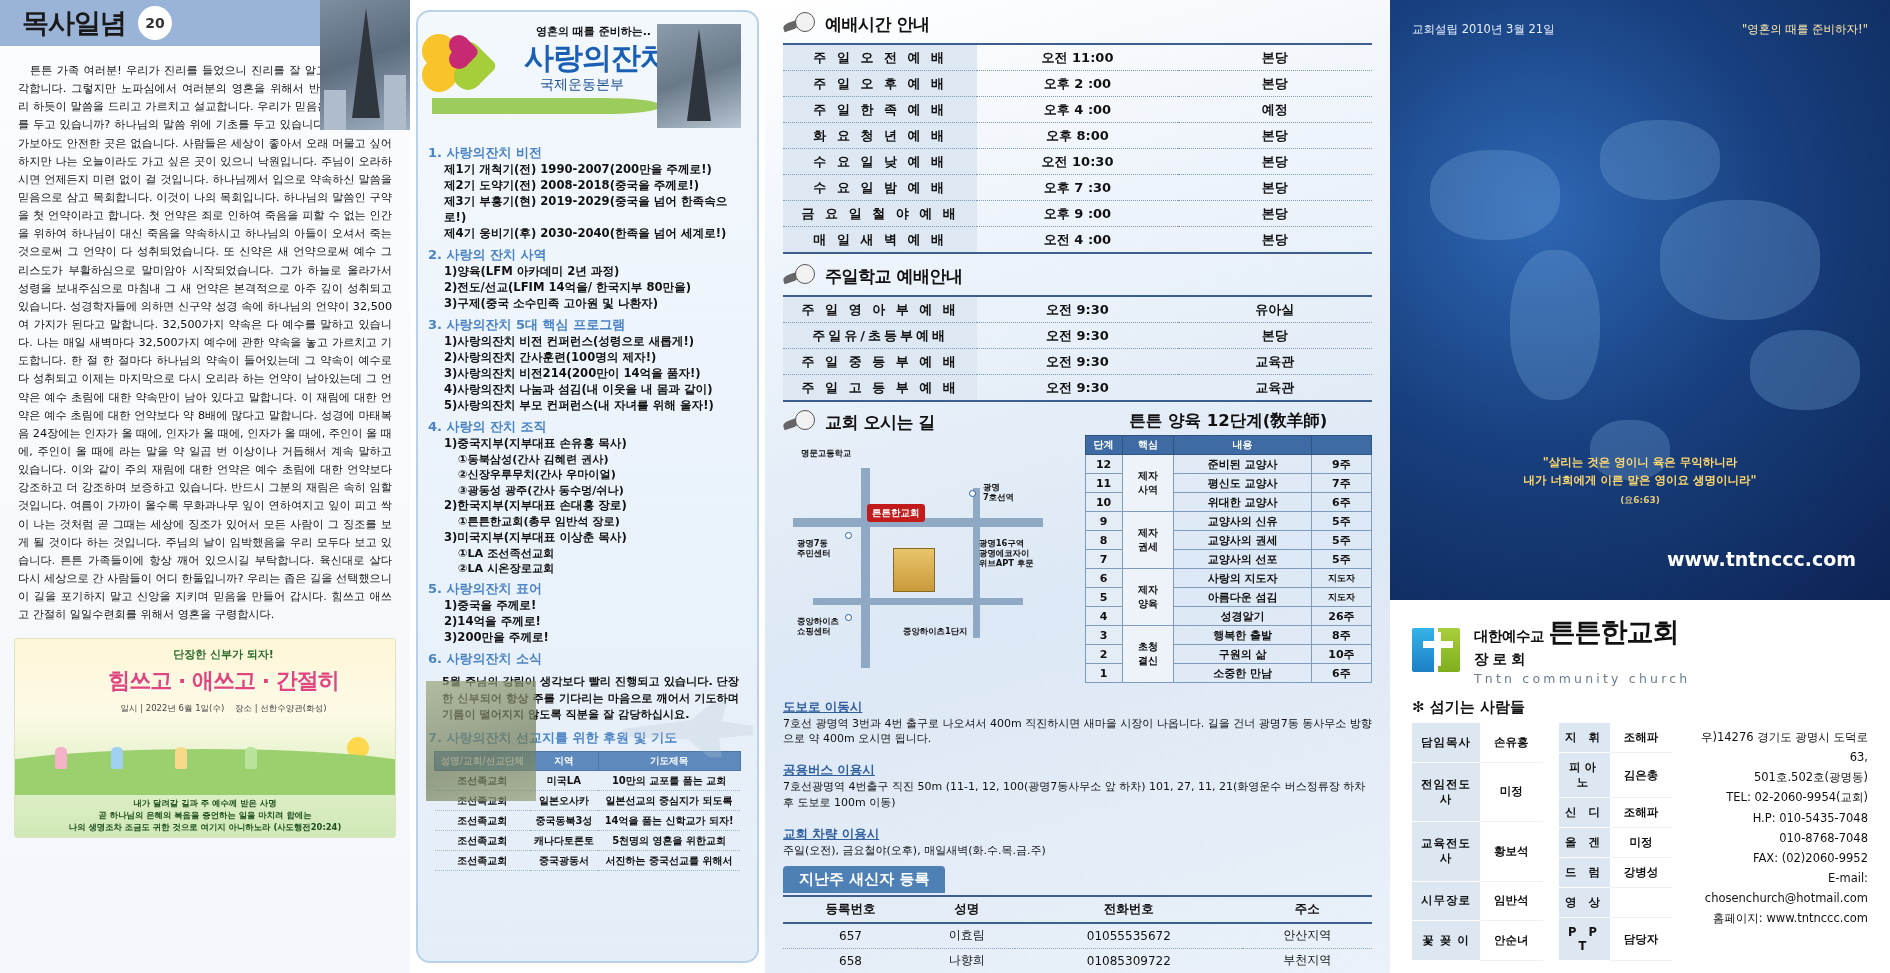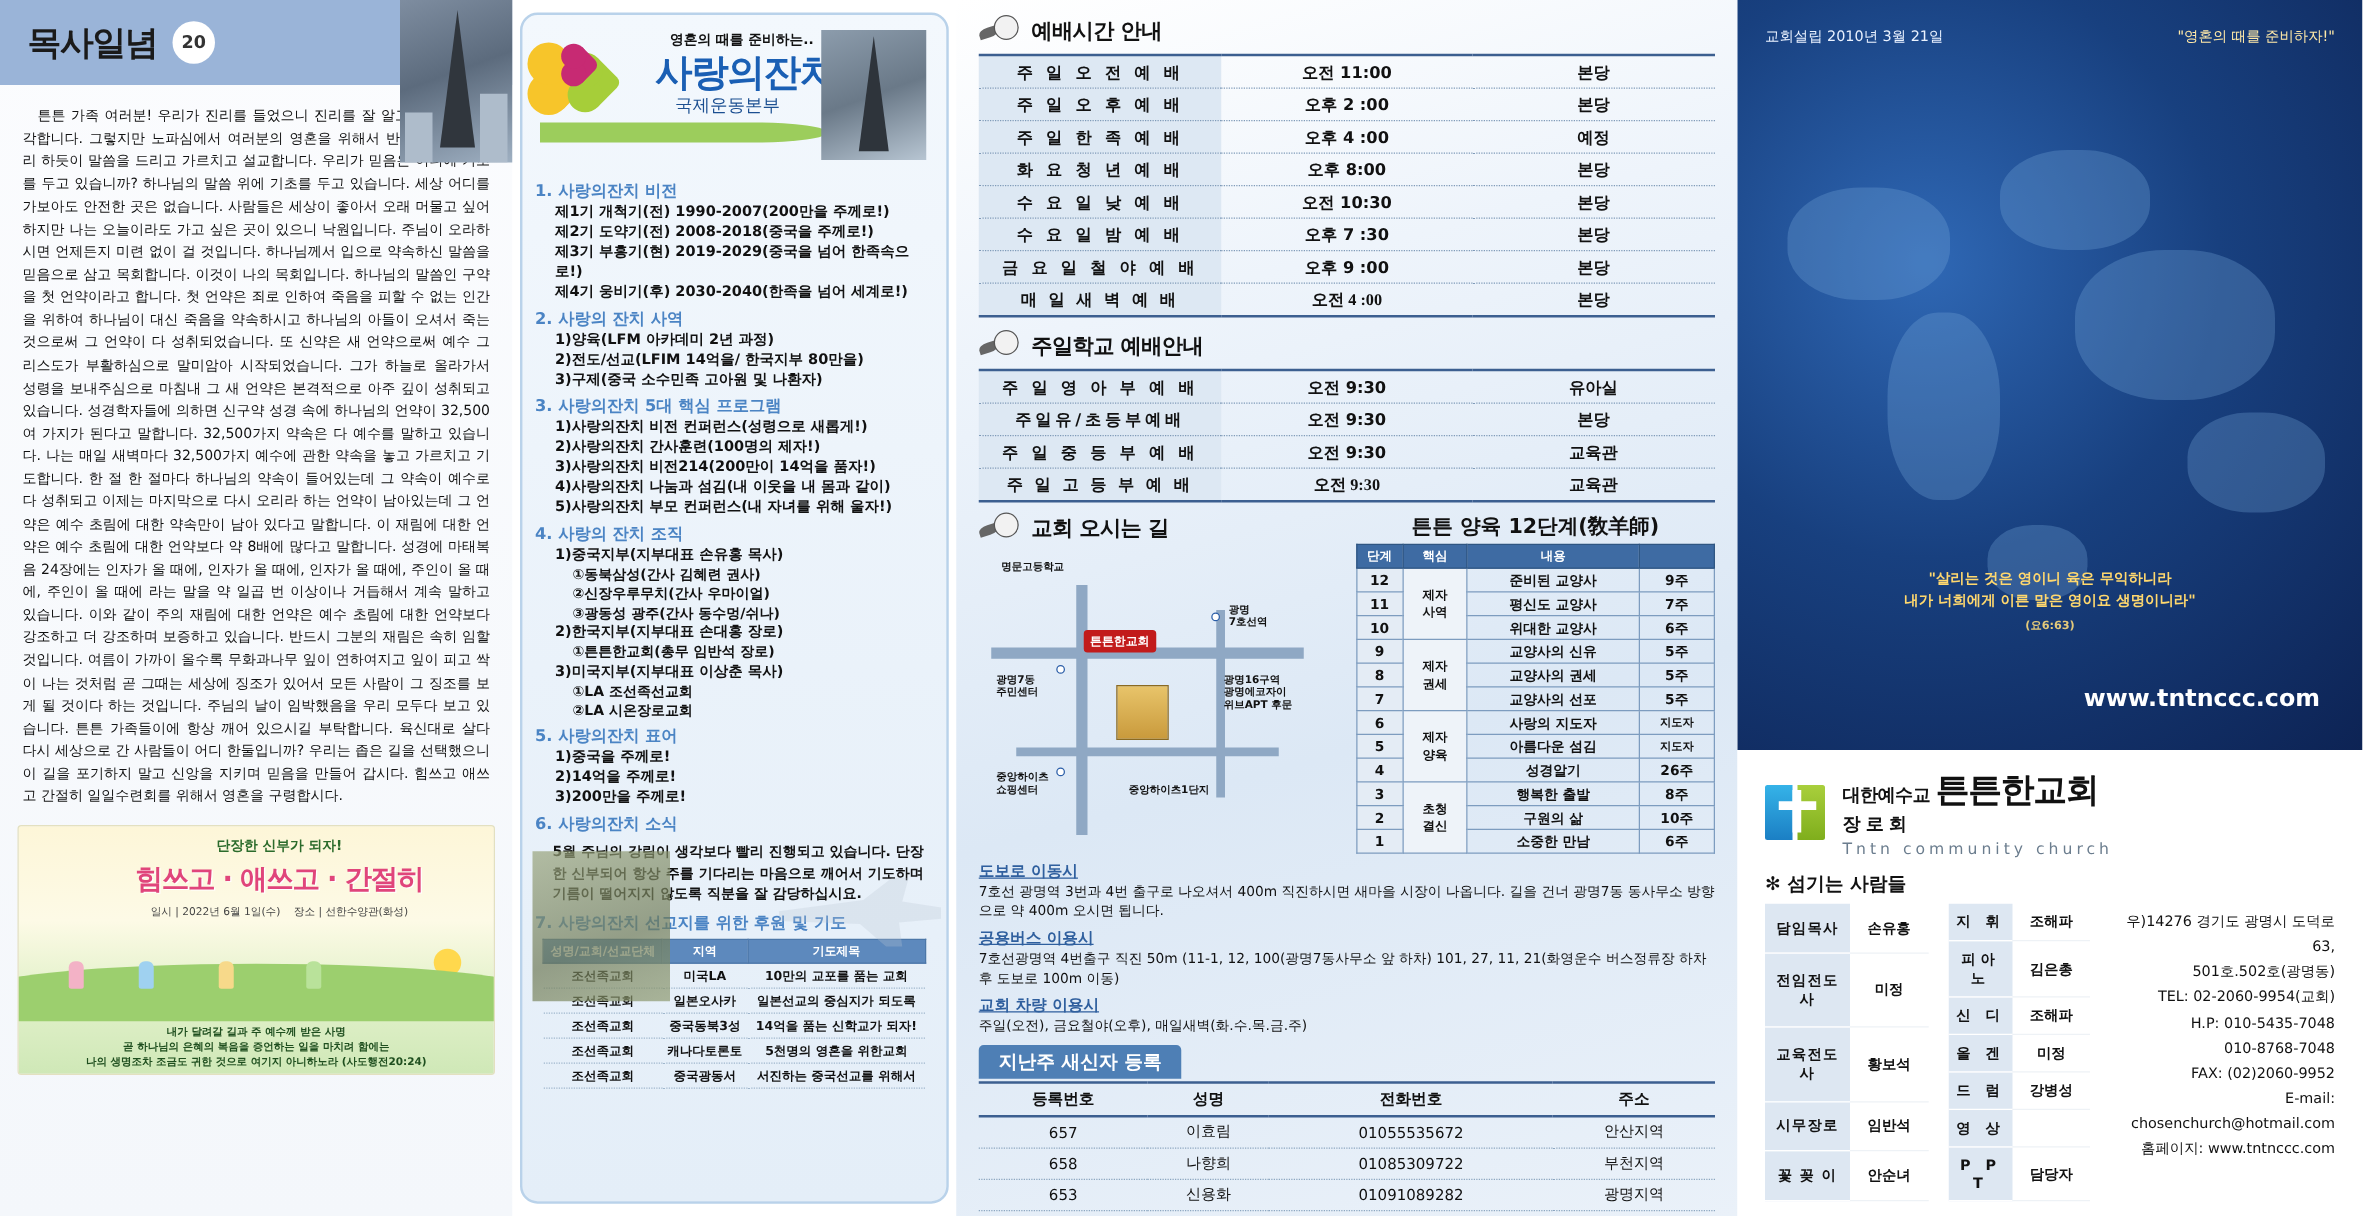--- a/index.html
+++ b/index.html
@@ -9,21 +9,21 @@
     background: #ffffff;
     overflow: hidden;
     position: relative;
   }
   .page { position: relative; width: 1890px; height: 973px; display: flex; }
 
   
   .col1 { width: 410px; height: 973px; position: relative;
           background: linear-gradient(180deg,#fbfcfe 0%, #f4f7fb 100%); }
   .col1-headerbar {
-    height: 68px; background: #9ab4d8; position: relative;
+    height: 46px; background: #9ab4d8; position: relative;
     display: flex; align-items: center; padding-left: 22px;
   }
   .col1-title { font-size: 27px; font-weight: bold; color: #1a1a1a; letter-spacing: -1px; }
   .col1-badge {
     margin-left: 12px; width: 34px; height: 34px; border-radius: 50%;
     background: #fff; color: #333; font-size: 14px; font-weight: bold;
     display: flex; align-items: center; justify-content: center;
   }
   .tower-photo {
     position: absolute; right: 0; top: 0; width: 90px; height: 130px;
@@ -136,21 +136,21 @@
     background:#666; border-radius:50% 0 50% 0; transform: rotate(-18deg); }
   .sec-head h3 { font-size: 17px; font-weight: bold; color: #111; letter-spacing: -0.5px; }
 
   table.sched { width: 100%; border-collapse: collapse; margin-bottom: 6px; }
   table.sched thead td { border-bottom: 2.5px solid #3c5f90; height: 4px; padding: 0; }
   table.sched td { font-size: 13px; color: #111; font-weight: bold; padding: 3.5px 0;
                    border-bottom: 1px dotted #7f9ab8; }
   table.sched td.name { background: #dde8f3; text-align: center; width: 33%; letter-spacing: 3px; }
   table.sched td.time { text-align: center; width: 34%; }
   table.sched td.place { text-align: center; width: 33%; }
-  table.sched tr:last-child td { border-bottom: 2.5px solid #3c5f90; font-family: Liberation Serif, serif; }
+  table.sched tr:last-child td { border-bottom: 2.5px solid #3c5f90; }
 
   .row3 { display: flex; gap: 14px; margin-top: 8px; }
   .map-box { width: 290px; }
   .mapdraw { width: 280px; height: 230px; position: relative; margin-top: 4px; }
   .mapdraw .road-v { position:absolute; background:#8fa8c4; }
   .mapdraw .road-h { position:absolute; background:#8fa8c4; }
   .mapdraw .lbl { position:absolute; font-size: 8.4px; color:#111; font-weight:bold; line-height:1.2;}
   .mapdraw .pin { position:absolute; background:#c21b1b; color:#fff; font-size:9.5px;
     font-weight:bold; padding:2.5px 5px; border-radius:3px; }
   .mapdraw .church-ic { position:absolute; width:42px; height:44px;
@@ -165,21 +165,21 @@
                    border: 1px solid #2f5682; font-weight: bold; }
   table.steps td { border: 1px solid #7d9cbf; font-size: 11px; text-align: center;
                    padding: 1.5px 0; color: #111; font-weight: bold; }
   table.steps td.lv { background: #e4ecf5; width: 13%; }
   table.steps td.core { background: #eef3f9; width: 18%; font-size: 10px; }
   table.steps td.cont { width: 48%; }
   table.steps td.wk { width: 21%; }
   table.steps td.small { font-size: 9px; }
 
   .dir { margin-top: 6px; }
-  .dir h4 { font-size: 12.5px; color: #2f5f9e; font-weight: bold; text-decoration: underline; margin-top: 6px; }
+  .dir h4 { font-size: 12.5px; color: #2f5f9e; font-weight: bold; text-decoration: underline; margin-top: 16px; }
   .dir p { font-size: 11px; color: #111; line-height: 1.38; }
 
   .newmem-title {
     display: inline-block; background: #4e7fb5; color: #fff; font-size: 15px;
     font-weight: bold; padding: 4px 16px; border-radius: 4px 4px 0 0; margin-top: 8px;
   }
   table.newmem { width: 100%; border-collapse: collapse; }
   table.newmem thead td { border-bottom: 2.5px solid #3c5f90; height: 3px; padding: 0; }
   table.newmem th { font-size: 12.5px; font-weight: bold; color: #111; padding: 4px 0;
                     border-bottom: 2px solid #3c5f90; }

